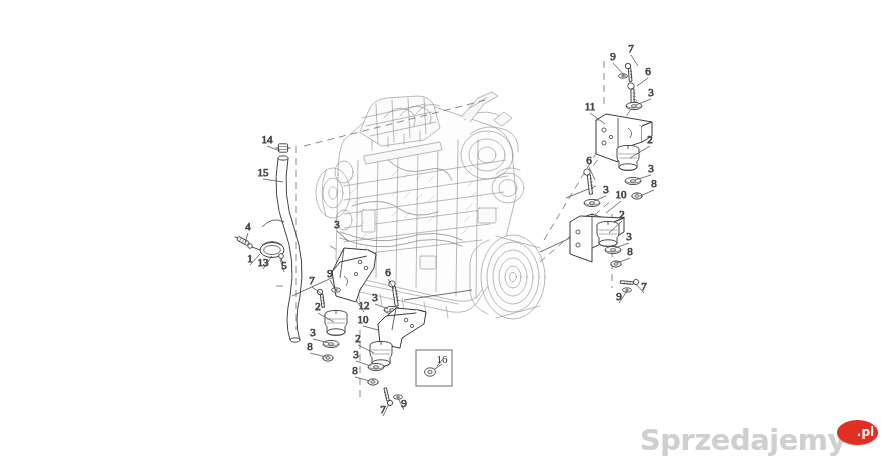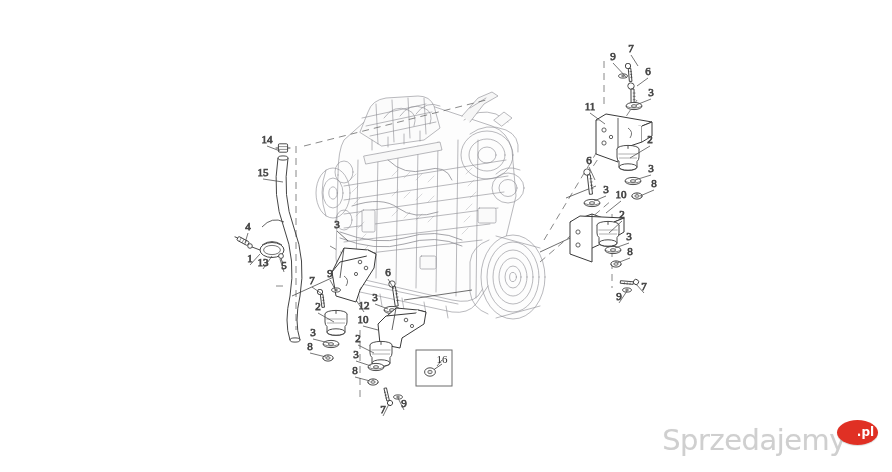--- a/index.html
+++ b/index.html
@@ -42,21 +42,21 @@
     right: 14px;
     bottom: 10px;
     height: 44px;
     display: flex;
     align-items: center;
     user-select: none;
   }
   #watermark .wm-word {
     font-family: "DejaVu Sans", sans-serif;
     font-size: 29px;
-    font-weight: 400;
+    font-weight: 700;
     letter-spacing: -0.5px;
     color: #cfcfcf;
     text-shadow: 1px 1px 0 #ffffff, 0 0 1px #e8e8e8;
     line-height: 1;
     margin-left: 31px;
   }
   #watermark .wm-badge {
     width: 25px;
     height: 25px;
     border-radius: 50%;

